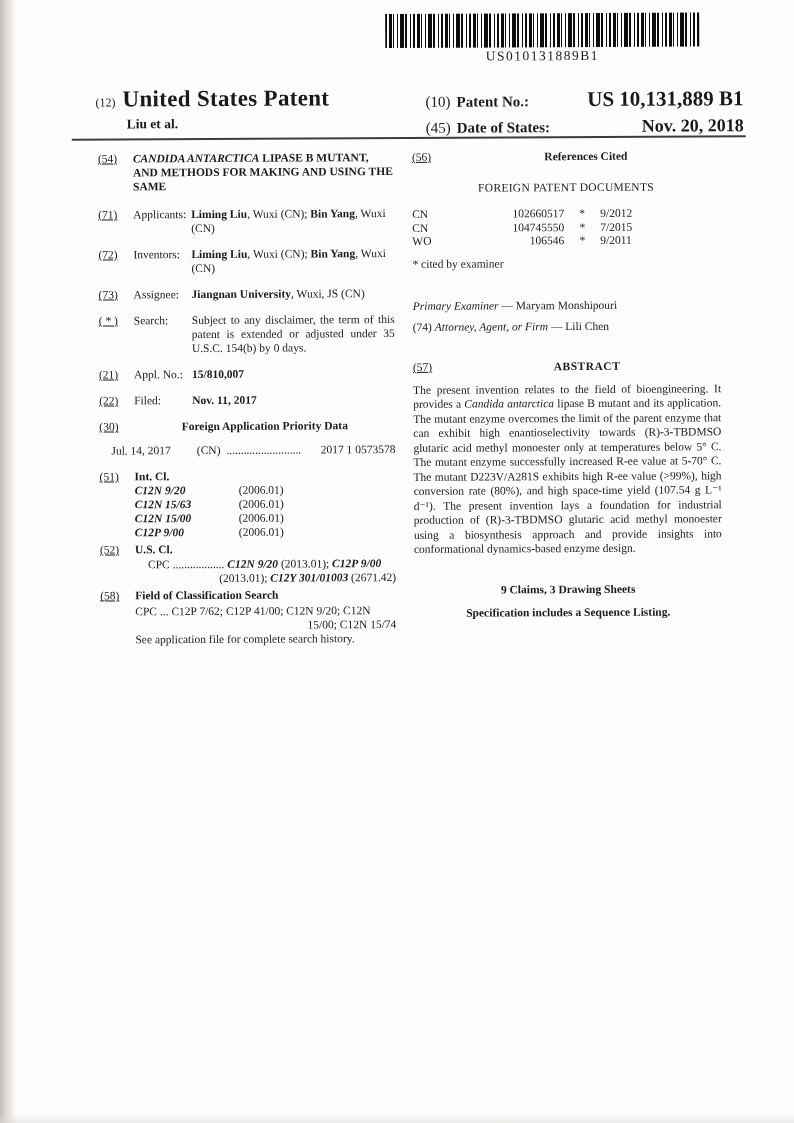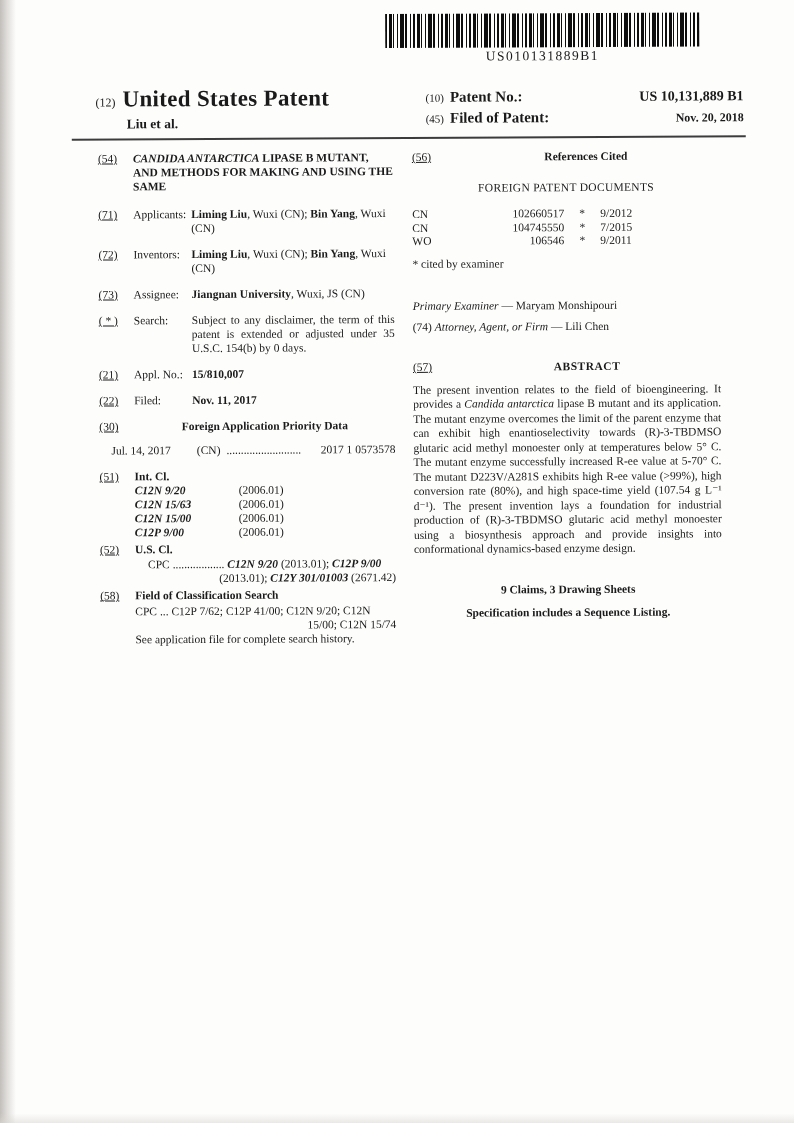--- a/index.html
+++ b/index.html
@@ -68,24 +68,24 @@
     position: absolute;
     top: 84px; left: 98px; right: 48px;
     display: flex;
     justify-content: space-between;
   }
   .kind-num { font-size: 12px; margin-right: 7px; }
   .patent-title { font-size: 23px; font-weight: 700; letter-spacing: .3px; }
   .inventor-line { font-weight: 700; font-size: 13.5px; margin: 3px 0 0 31px; }
   .header-right { width: 318px; padding-top: 4px; }
   .hr-row { display: flex; align-items: baseline; margin-bottom: 3px; }
-  .hr-num { font-size: 11px; margin-right: 6px; }
+  .hr-num { font-size: 15px; margin-right: 6px; }
   .hr-label { font-weight: 700; font-size: 15px; }
-  .hr-value { font-weight: 700; font-size: 12px; margin-left: auto; }
-  .hr-value-big { font-size: 14px; }
+  .hr-value { font-weight: 700; font-size: 18px; margin-left: auto; }
+  .hr-value-big { font-size: 21px; }
 
   .rule {
     position: absolute;
     top: 137px; left: 74px; right: 46px;
     height: 2px;
     background: #3c3c3c;
   }
 
   
   .cols {
@@ -157,21 +157,21 @@
         <div class="inventor-line">Liu et al.</div>
       </div>
       <div class="header-right">
         <div class="hr-row">
           <span class="hr-num">(10)</span>
           <span class="hr-label">Patent No.:</span>
           <span class="hr-value hr-value-big">US 10,131,889 B1</span>
         </div>
         <div class="hr-row">
           <span class="hr-num">(45)</span>
-          <span class="hr-label">Filed of Patent:</span>
+          <span class="hr-label">Date of States:</span>
           <span class="hr-value">Nov. 20, 2018</span>
         </div>
       </div>
     </div>
 
     <div class="rule"></div>
 
     <div class="cols">
 
       <div class="col-left">

